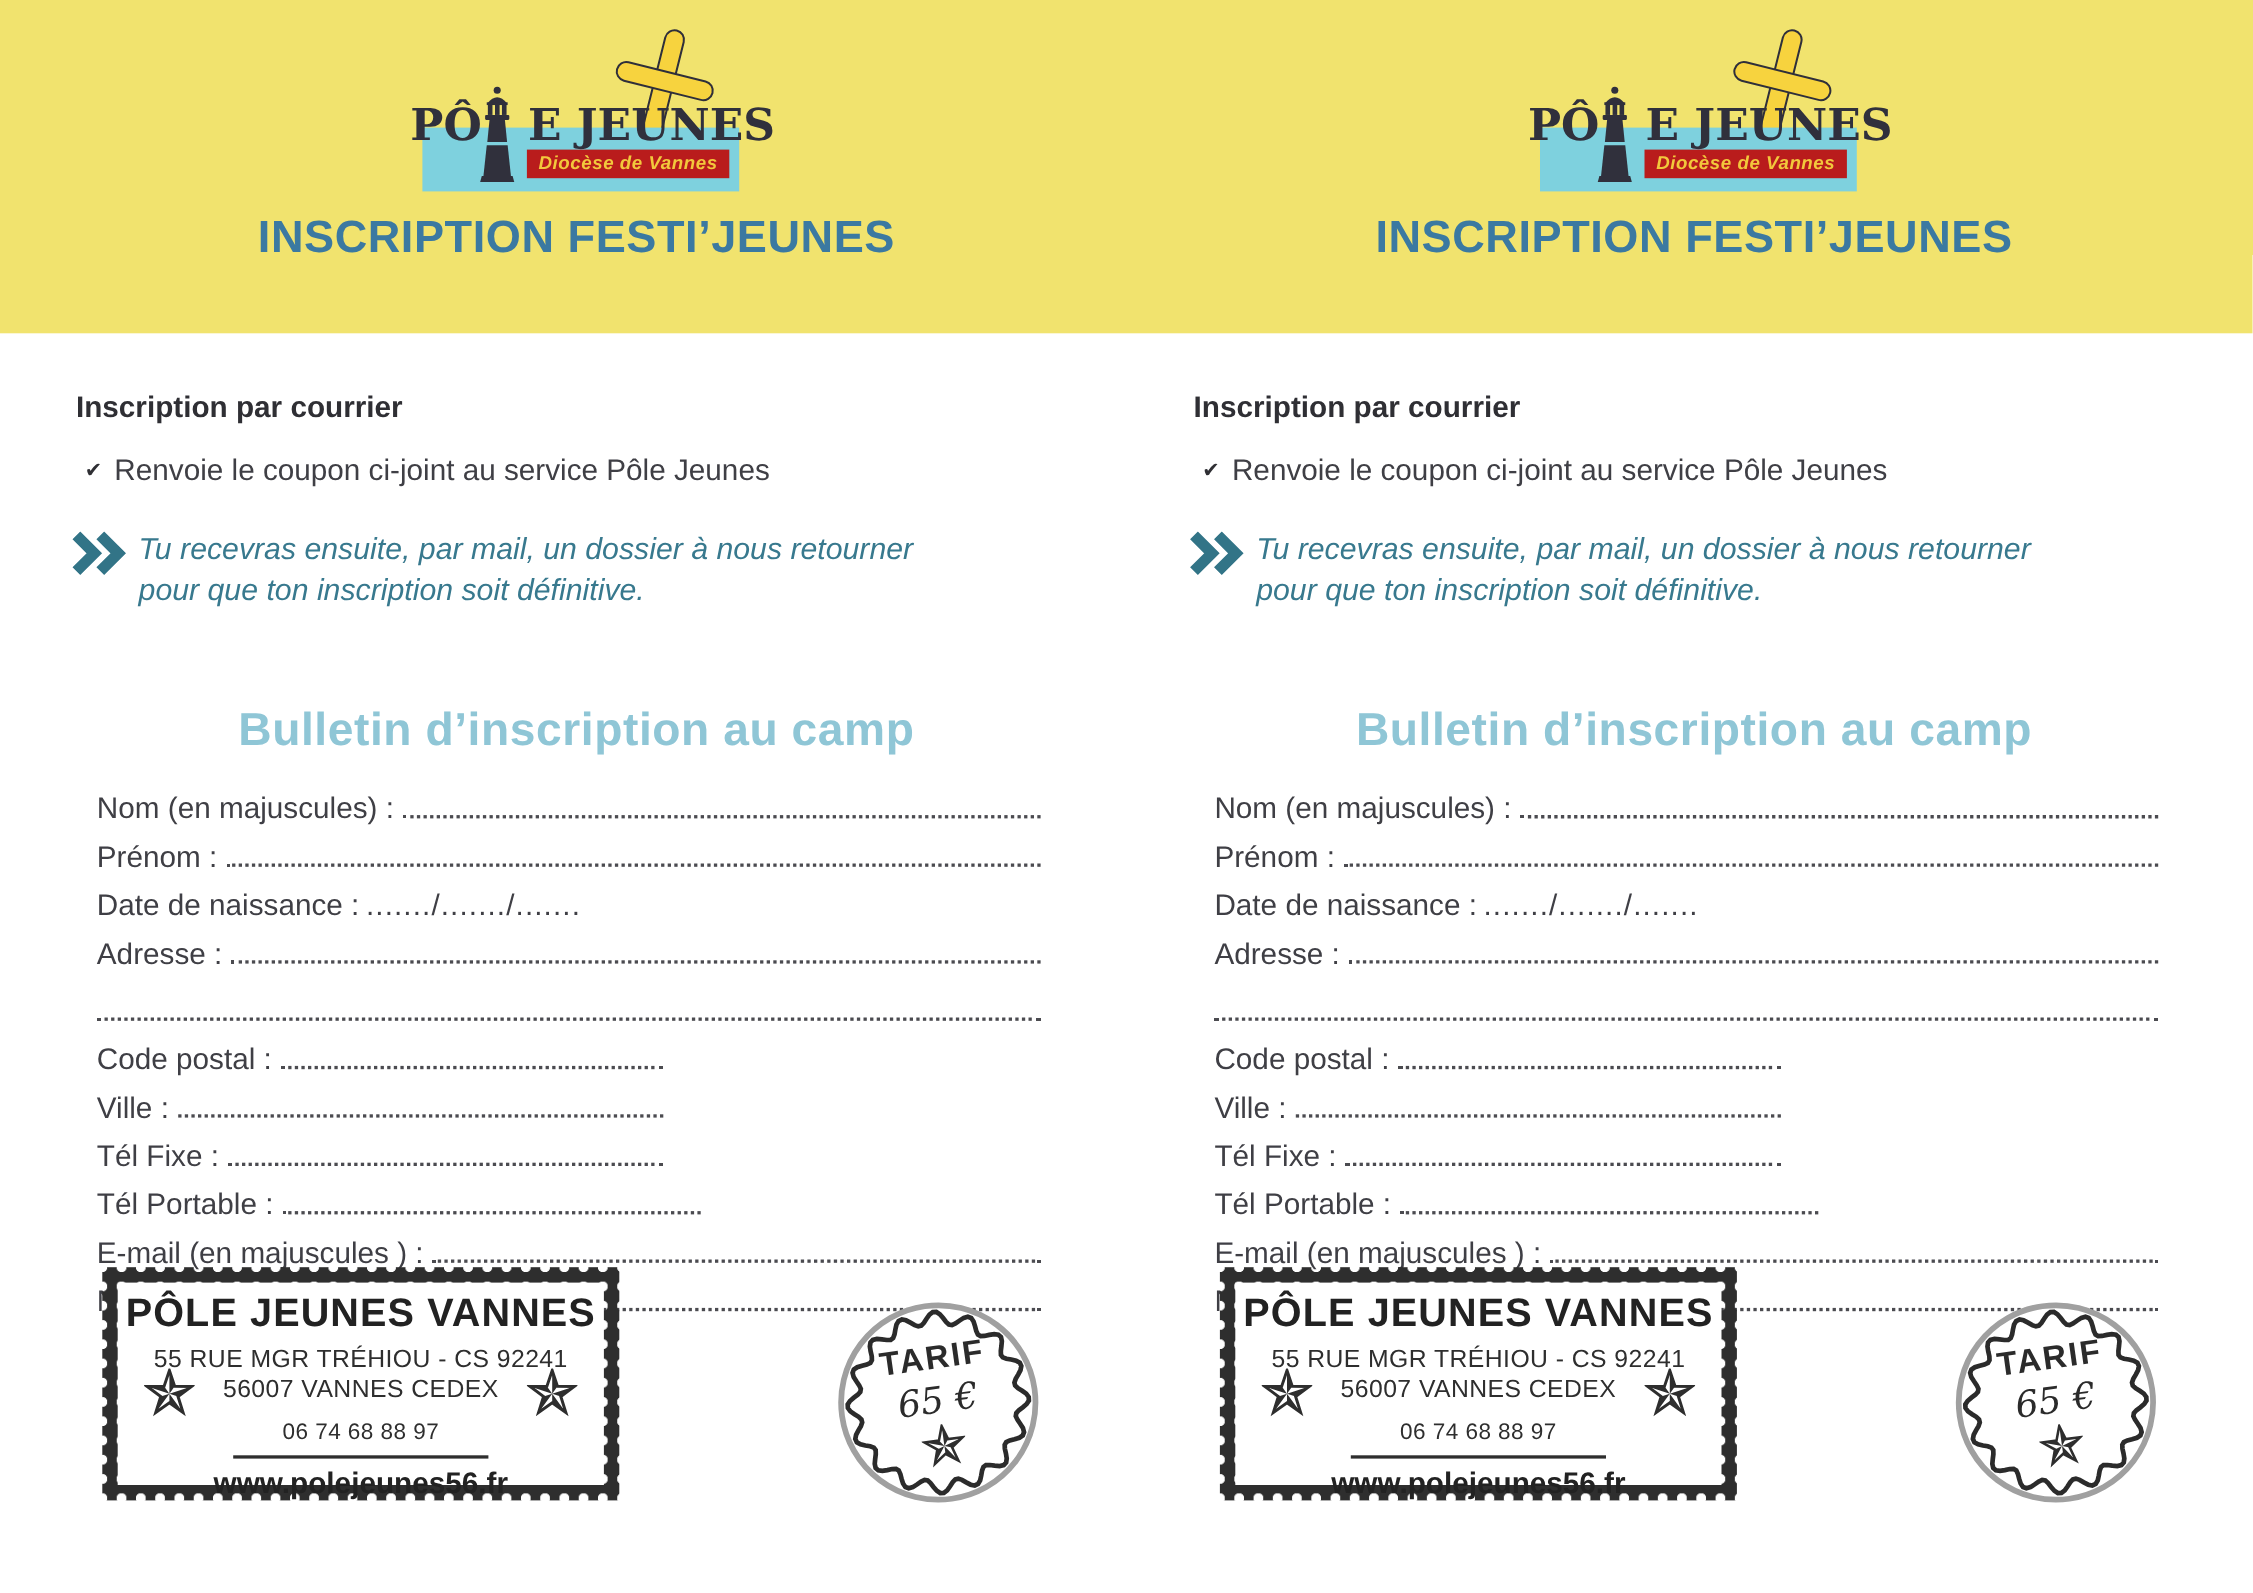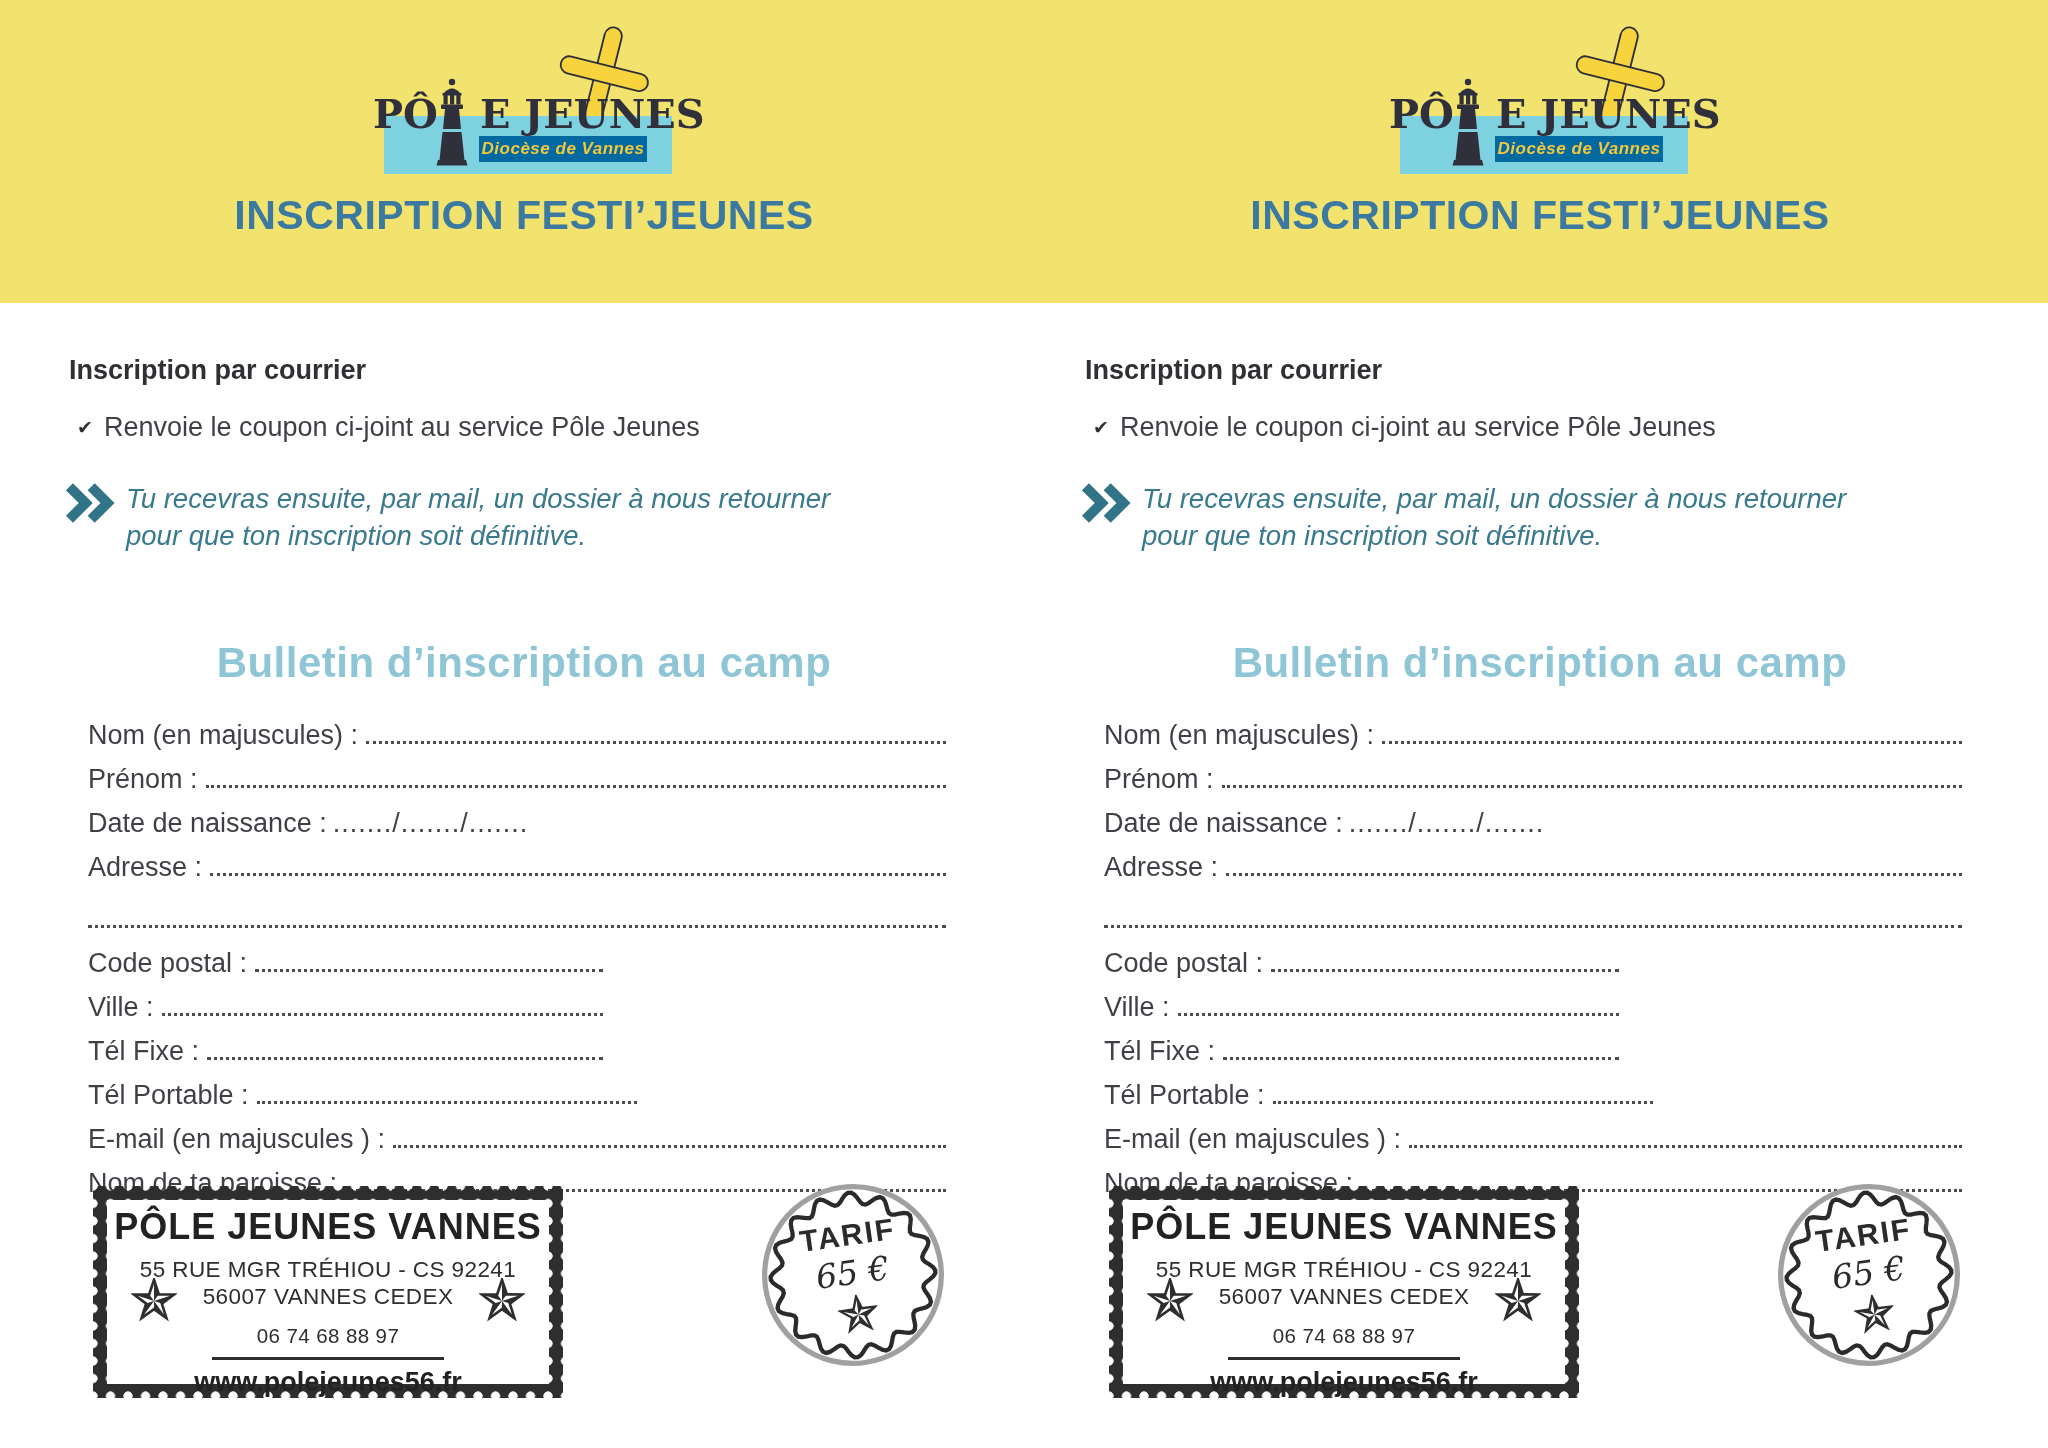--- a/index.html
+++ b/index.html
@@ -15,22 +15,22 @@
   .hdr { position:relative; height:303px; }
   .logo { position:relative; width:306px; height:148px; margin:28px auto 0; }
   .cross { position:absolute; left:168px; top:-2px; width:124px; height:122px; }
   .logo-blue { position:absolute; left:13px; top:88px; width:288px; height:58px;
                background:var(--logo-cyan,#7ed1de); }
   .logo-text { position:absolute; left:2px; top:62px; white-space:nowrap;
                font-family:"DejaVu Serif", serif; font-weight:700; font-size:40px;
                color:var(--dark-navy,#30303c); letter-spacing:0; }
   .logo-text .lh-gap { display:inline-block; width:42px; }
   .lighthouse { position:absolute; left:64px; top:50px; width:34px; height:88px; }
-  .diocese { position:absolute; left:108px; top:108px; width:168px; height:26px;
-             background:#0369a1; color:var(--diocese-yellow,#f2c83c);
+  .diocese { position:absolute; left:108px; top:108px; width:184px; height:26px;
+             background:#b91c1c; color:var(--diocese-yellow,#f2c83c);
              font-style:italic; font-weight:700; font-size:17px; letter-spacing:.5px;
              display:flex; align-items:center; justify-content:center; }
   .title { position:relative; margin-top:16px; text-align:center;
            font-size:41px; font-weight:800; letter-spacing:.5px;
            color:var(--title-blue,#3b79a1); }
 
   
   .courrier { padding:24px 0 0 53px; }
   .courrier h2 { font-size:27px; font-weight:800; color:#2f2f34; }
   .check-line { margin:26px 0 0 8px; display:flex; align-items:center; gap:11px;
@@ -48,21 +48,21 @@
   .row { display:flex; align-items:flex-end; height:44px; }
   .row .lbl { white-space:nowrap; }
   .leader { flex:1; margin-left:8px; margin-bottom:7px;
             border-bottom:3px dotted #4b4b50; }
   .row.w60 { width:60%; }
   .row.w64 { width:64%; }
   .row.full { margin-top:8px; }
   .datedots { margin-left:6px; letter-spacing:1px; }
 
   
-  .stamp { position:absolute; left:77px; top:1186px; width:470px; height:212px;
+  .stamp { position:absolute; left:77px; top:1152px; width:470px; height:212px;
            background:radial-gradient(circle, rgba(0,0,0,0) 4.3px, var(--stamp-dark,#2e2e2e) 4.8px);
            background-size:17.5px 17.5px; background-position:-8.75px -8.75px; }
   .stamp-inner { position:absolute; inset:14px; background:#fff; text-align:center;
                  padding-top:6px; color:var(--stamp-dark,#2e2e2e); }
   .stamp-title { font-size:36px; font-weight:800; letter-spacing:1px; color:#222; }
   .stamp-addr { margin-top:8px; font-size:22.5px; line-height:1.22; letter-spacing:.4px; }
   .stamp-phone { font-size:20.5px; margin-top:12px; }
   .stamp-line { width:232px; height:3px; background:#2e2e2e; margin:9px auto 7px; }
   .stamp-site { font-size:27px; font-weight:800; color:#222;text-align:center; }
   .star { display:block; }

